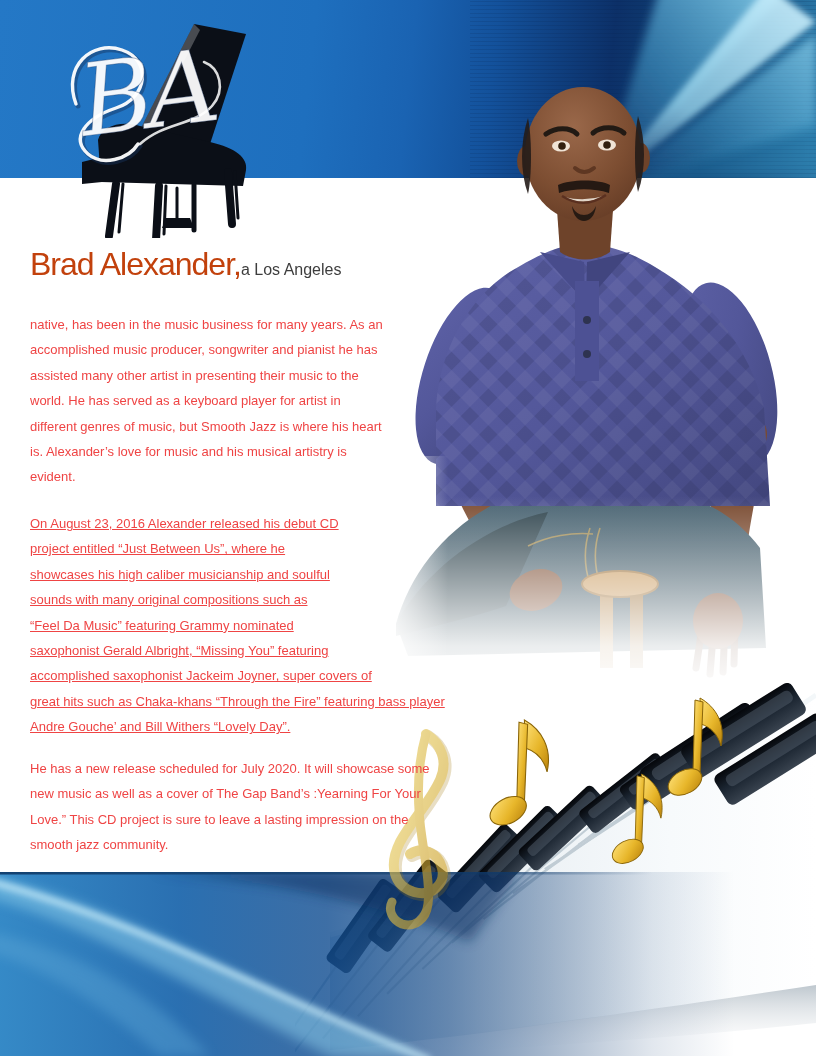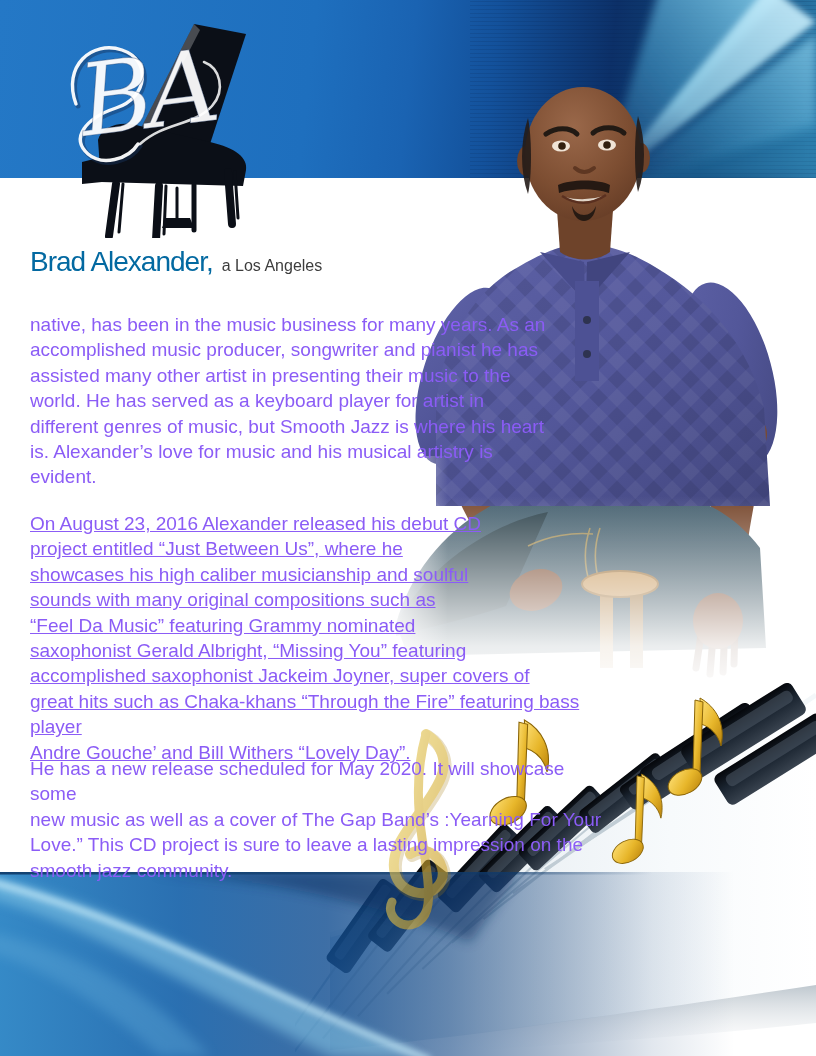--- a/index.html
+++ b/index.html
@@ -15,25 +15,25 @@
     background:linear-gradient(96deg,#2478c6 0%,#1e6fbe 38%,#1a63b2 50%,#13519b 60%,#0c3068 74%,#114678 86%,#2d7cab 100%);
     overflow:hidden;z-index:1;
   }
   .banner svg{position:absolute;left:0;top:0;}
   
   .logo{position:absolute;left:44px;top:10px;width:252px;height:228px;z-index:3;}
   
   .portrait{position:absolute;left:378px;top:76px;width:438px;height:620px;z-index:2;}
   
   .heading{position:absolute;left:30px;top:246px;z-index:10;white-space:nowrap;}
-  .heading .big{font-size:28px;letter-spacing:-1px;color:#0369a1;}
-  .heading .small{font-size:16px;color:#3d3d3d;margin-left:9px;}
+  .heading .big{font-size:32px;letter-spacing:-1px;color:#c2410c;}
+  .heading .small{font-size:16px;color:#3d3d3d;}
   .bio{
     position:absolute;left:30px;z-index:10;width:580px;
-    font-size:19px;line-height:25.4px;color:#8b5cf6;
+    font-size:13px;line-height:25.4px;color:#ef4444;
     white-space:pre-line;
   }
   .bio.p1{top:312px;}
   .bio.p2{top:511px;text-decoration:underline;}
   .bio.p3{top:756px;}
   
   .keyboard{position:absolute;left:295px;top:678px;width:521px;height:378px;z-index:3;}
   .band{position:absolute;left:0;top:872px;width:816px;height:184px;z-index:4;}
   .clef{position:absolute;left:352px;top:726px;width:140px;height:212px;z-index:5;opacity:.62;}
   .notes{position:absolute;left:480px;top:690px;width:270px;height:200px;z-index:5;}
@@ -217,21 +217,21 @@
 evident.</div>
   <div class="bio p2">On August 23, 2016 Alexander released his debut CD
 project entitled “Just Between Us”, where he
 showcases his high caliber musicianship and soulful
 sounds with many original compositions such as
 “Feel Da Music” featuring Grammy nominated
 saxophonist Gerald Albright, “Missing You” featuring
 accomplished saxophonist Jackeim Joyner, super covers of
 great hits such as  Chaka-khans “Through the Fire” featuring bass player
 Andre Gouche’ and Bill Withers “Lovely Day”.</div>
-  <div class="bio p3">He has a new release scheduled for May 2020. It will showcase some
+  <div class="bio p3">He has a new release scheduled for July 2020. It will showcase some
 new music as well as a cover of The Gap Band’s :Yearning For Your
 Love.” This CD project is sure to leave a lasting impression on the
 smooth jazz community.</div>
 
   <svg class="keyboard" viewBox="0 0 521 378">
     <defs>
       <linearGradient id="ribbon" x1="0" y1="0" x2="1" y2="0">
         <stop offset="0" stop-color="#cfdde8"></stop>
         <stop offset=".3" stop-color="#e8eef2"></stop>
         <stop offset=".7" stop-color="#f7fafc"></stop>

